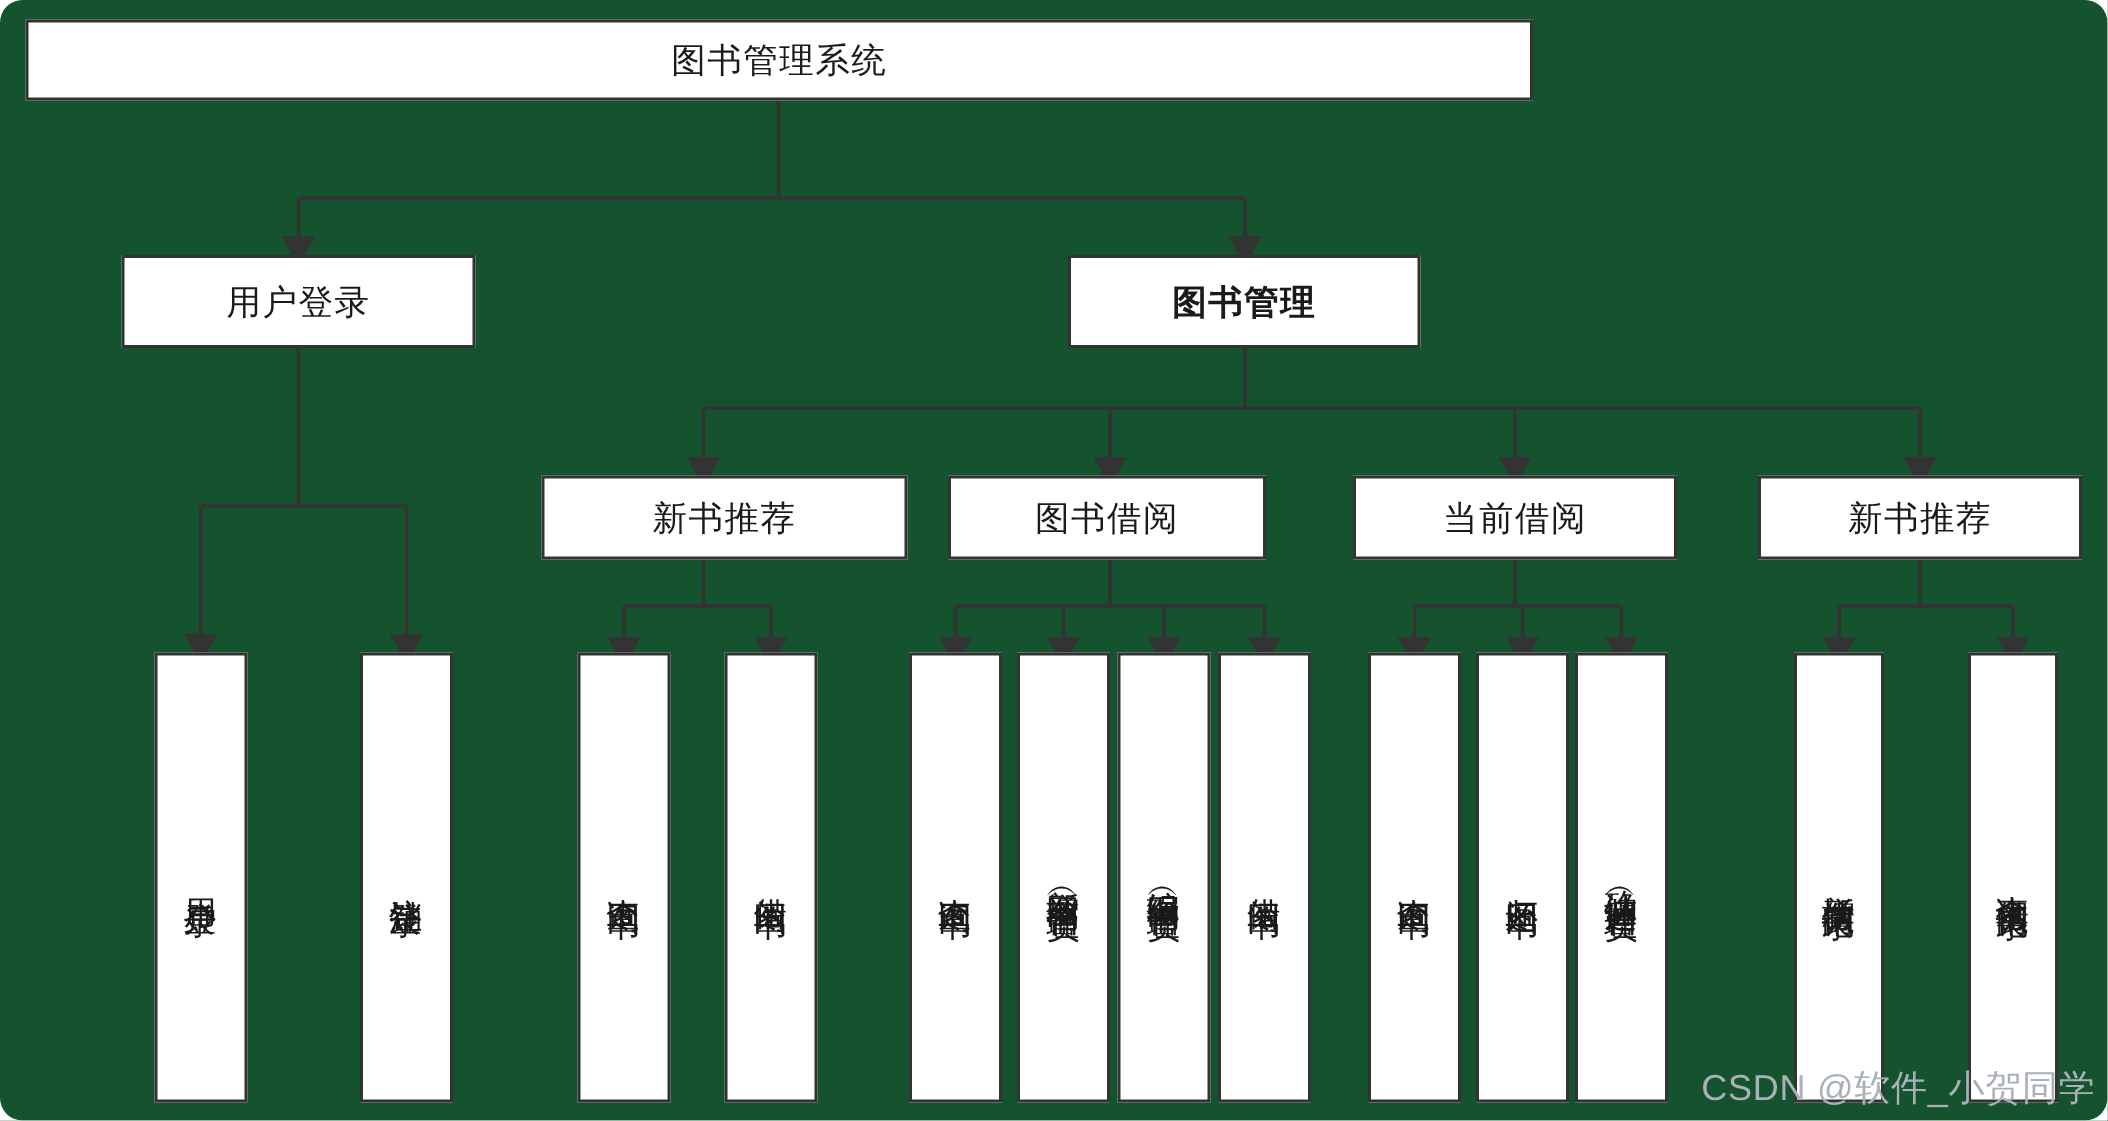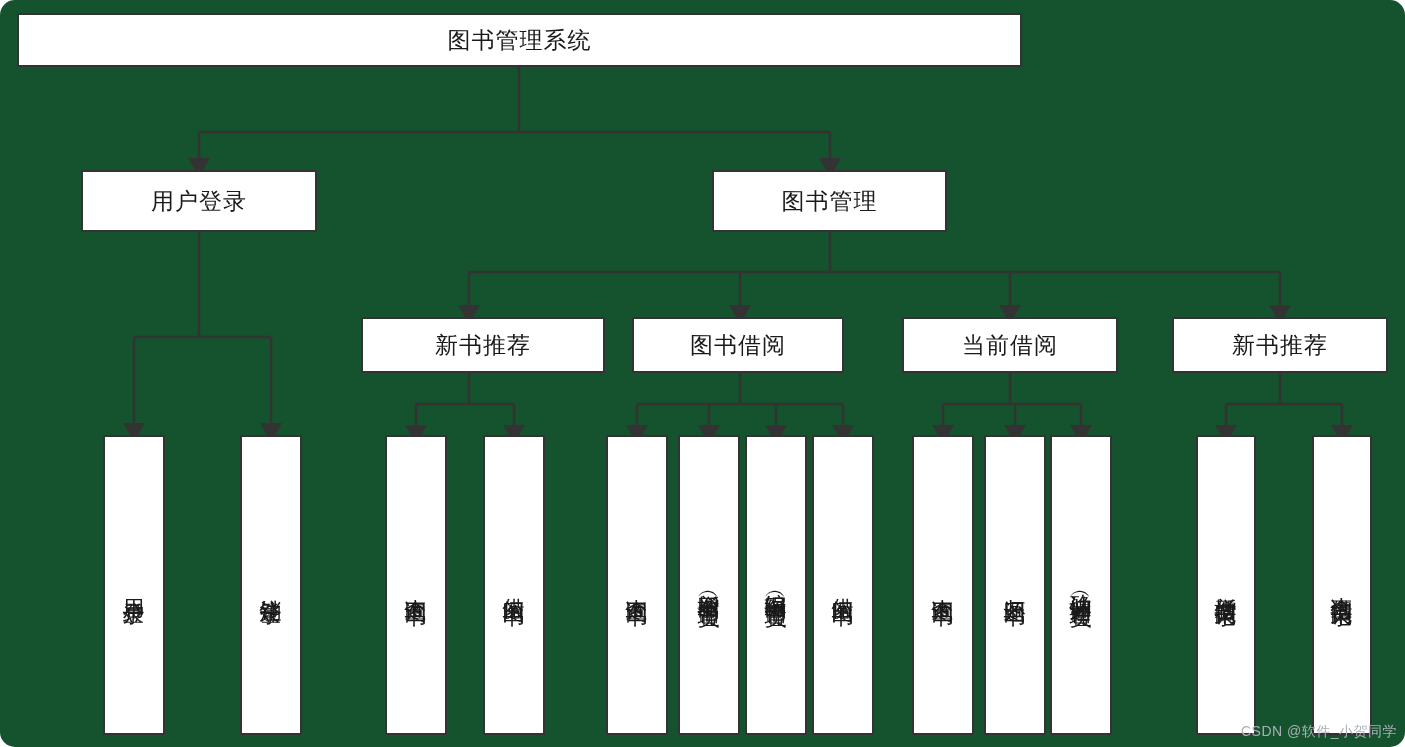--- a/index.html
+++ b/index.html
@@ -52,21 +52,21 @@
   .node.vert .label {
     writing-mode: vertical-rl;
     text-orientation: upright;
     display: block;
     text-align: center;
   }
   .watermark {
     position: absolute;
     right: 8px;
     bottom: 6px;
-    font-size: 14px;
+    font-size: 24px;
     color: #a9b0b8;
     letter-spacing: 0.5px;
     white-space: nowrap;
   }
 </style>
 </head>
 <body>
 
 <div id="canvas">
 
@@ -121,21 +121,21 @@
   </svg>
 
   <div class="node horiz" style="left:17px; top:13px; width:1005px; height:54px;">
     <span class="label">图书管理系统</span>
   </div>
 
   <div class="node horiz" style="left:81px; top:170px; width:236px; height:62px;">
     <span class="label">用户登录</span>
   </div>
 
-  <div class="node horiz" style="left:712px; top:170px; width:235px; height:62px;">
+  <div class="node horiz" style="left:712px; top:170px; width:235px; height:62px;font-weight:bold;">
     <span class="label">图书管理</span>
   </div>
 
   <div class="node horiz" style="left:361px; top:317px; width:244px; height:56px;">
     <span class="label">新书推荐</span>
   </div>
 
   <div class="node horiz" style="left:632px; top:317px; width:212px; height:56px;">
     <span class="label">图书借阅</span>
   </div>

